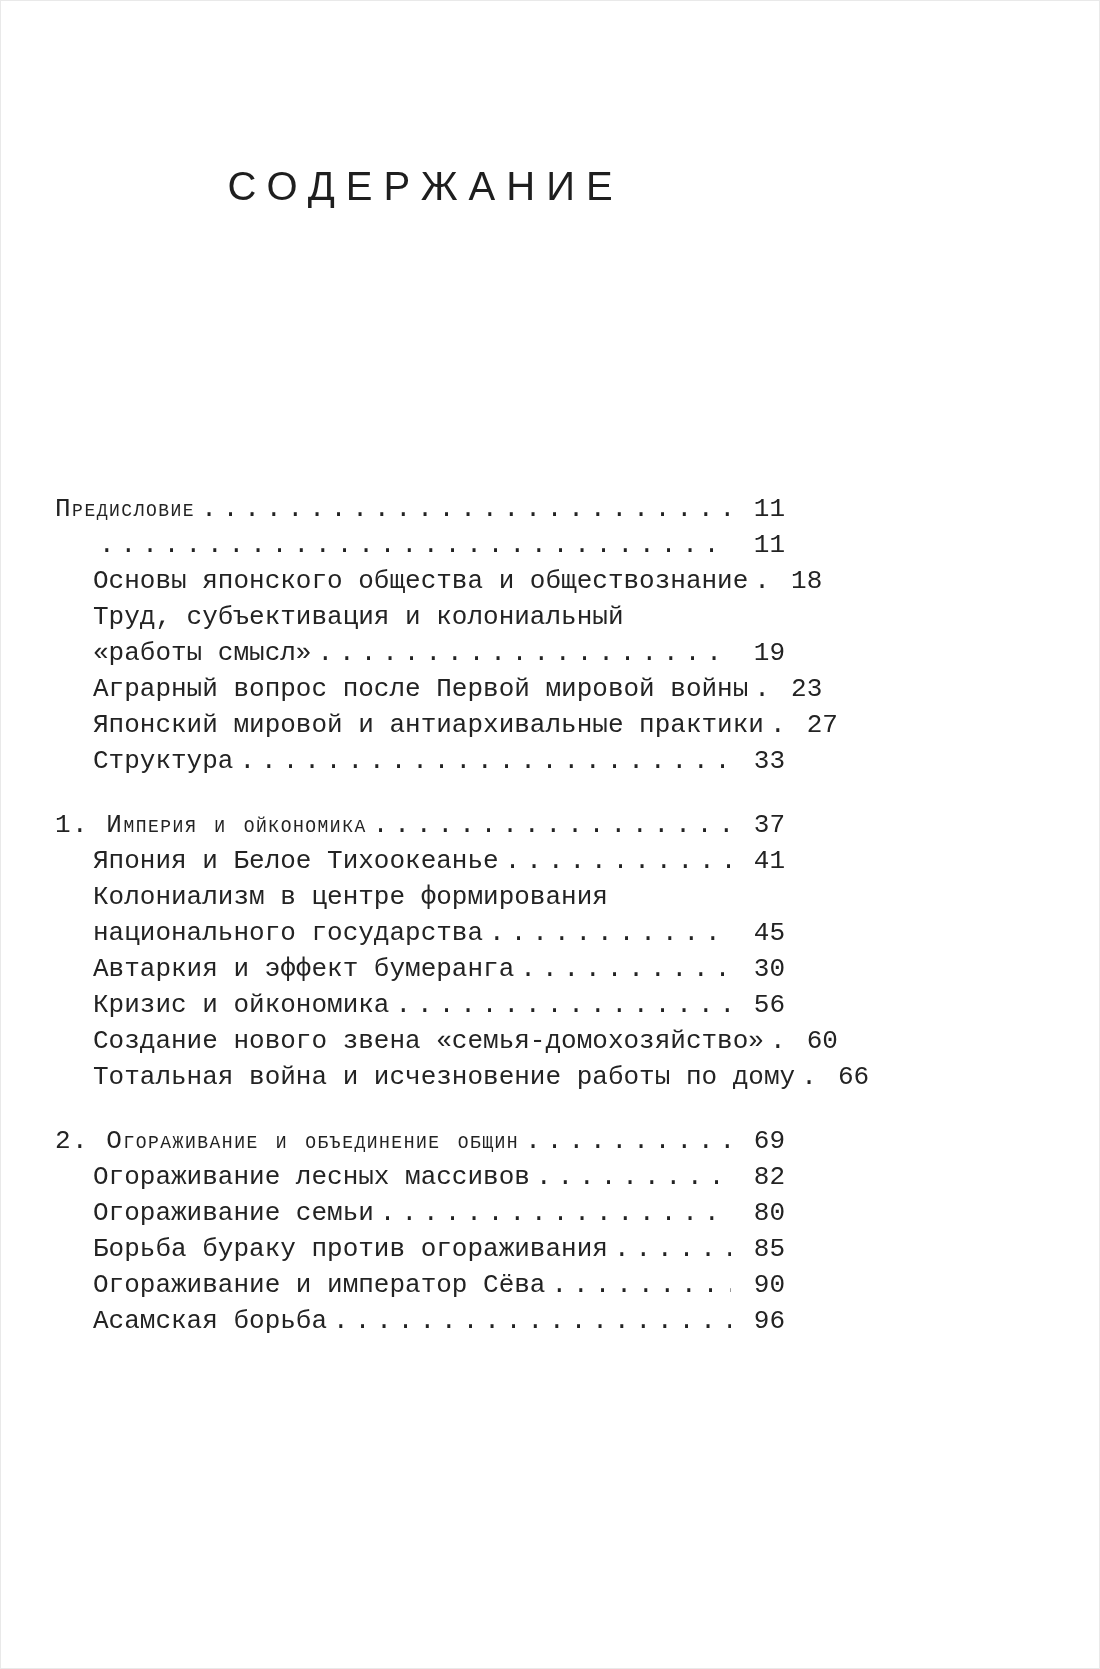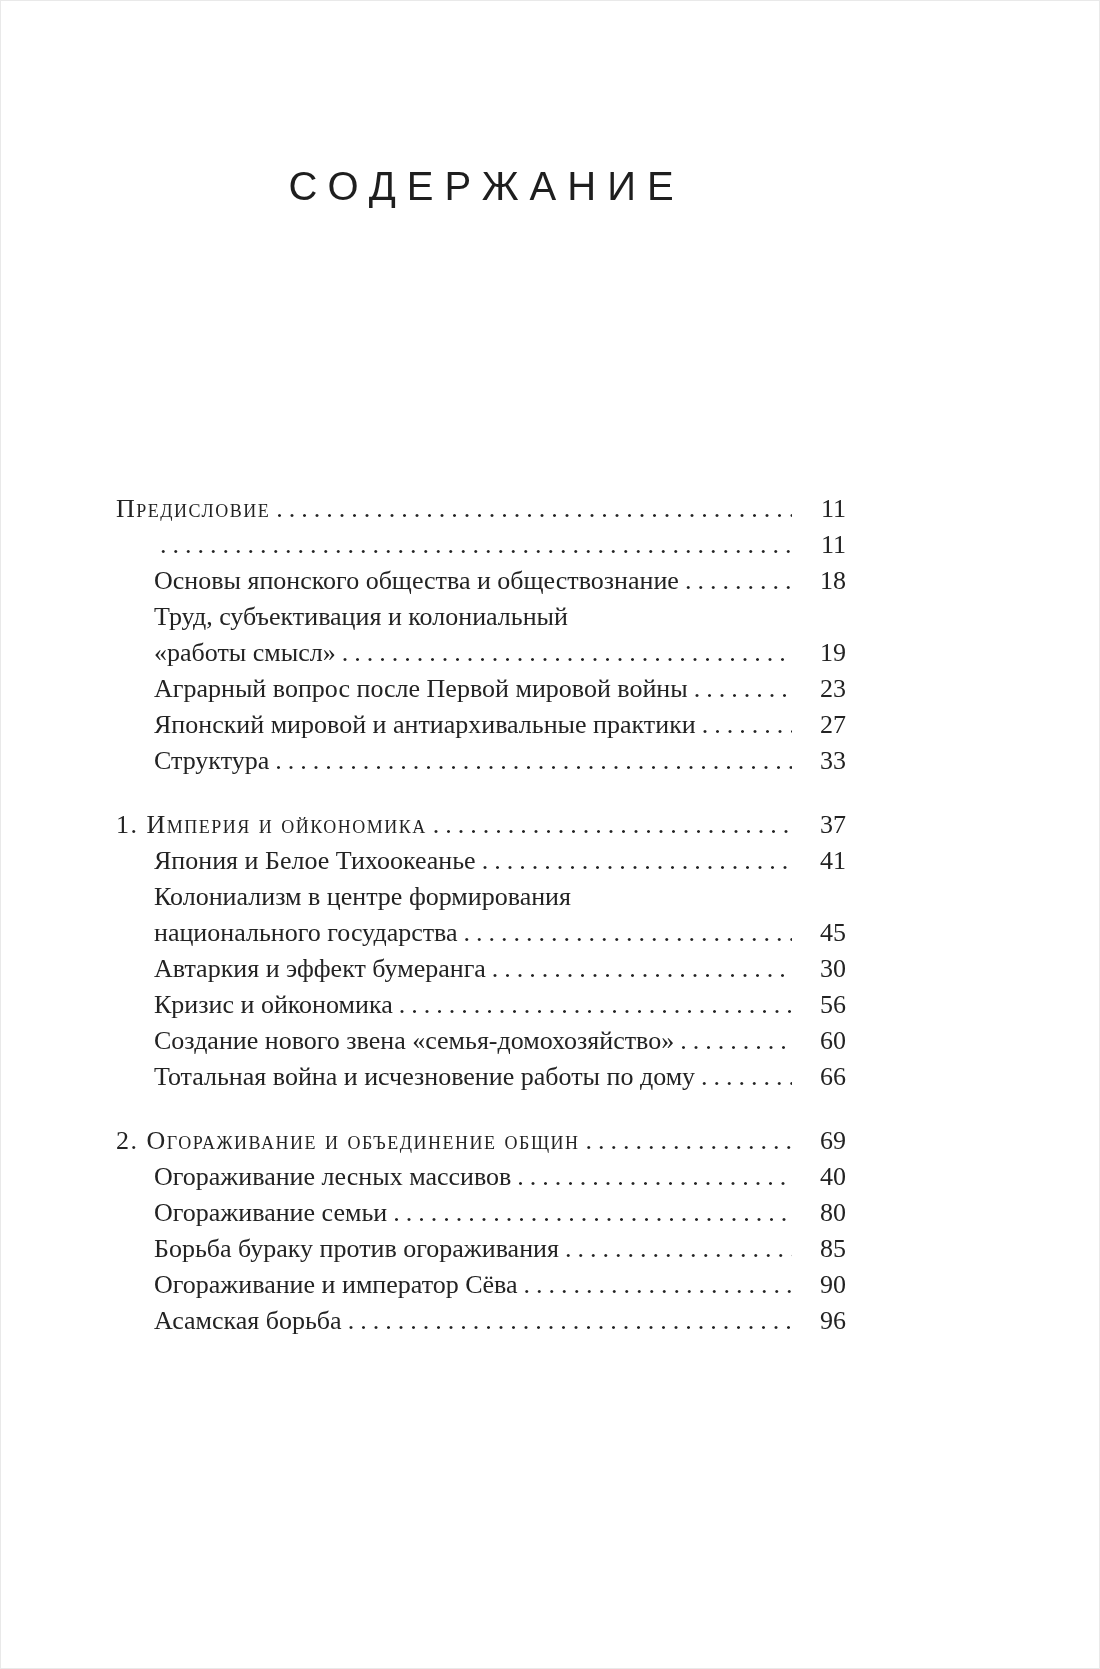--- a/index.html
+++ b/index.html
@@ -14,36 +14,36 @@
     margin: 0 auto;
     background: #ffffff;
     box-sizing: border-box;
     border: 1px solid #e9e9e9;
     overflow: hidden;
     color: #232323;
   }
   .content {
     box-sizing: border-box;
     width: 730px;
-    margin-left: 115px;
+    margin-left: 54px;
     padding-top: 160px;
   }
   .title {
     font-family: "Liberation Sans", "DejaVu Sans", sans-serif;
     font-size: 40px;
     font-weight: 500;
     letter-spacing: 11px;
     text-align: center;
     color: #1e1e1e;
     padding-left: 11px; 
     line-height: 50px;
   }
   .toc-list {
     margin-top: 280px;
-    font-family: Liberation Serif, serif;
+    font-family: Liberation Mono, monospace;
     font-size: 26px;
     color: #232323;
   }
   .toc-row {
     display: flex;
     align-items: baseline;
     line-height: 36px;
     white-space: nowrap;
   }
   .toc-row.level-1 { padding-left: 38px; }
@@ -156,21 +156,21 @@
           <span class="pagenum">66</span>
         </div>
         <div class="toc-row level-0 gap-before smallcaps">
           <span class="entry-label">2. Огораживание и объединение общин</span>
           <span class="dots"></span>
           <span class="pagenum">69</span>
         </div>
         <div class="toc-row level-1">
           <span class="entry-label">Огораживание лесных массивов</span>
           <span class="dots"></span>
-          <span class="pagenum">40</span>
+          <span class="pagenum">82</span>
         </div>
         <div class="toc-row level-1">
           <span class="entry-label">Огораживание семьи</span>
           <span class="dots"></span>
           <span class="pagenum">80</span>
         </div>
         <div class="toc-row level-1">
           <span class="entry-label">Борьба бураку против огораживания</span>
           <span class="dots"></span>
           <span class="pagenum">85</span>

